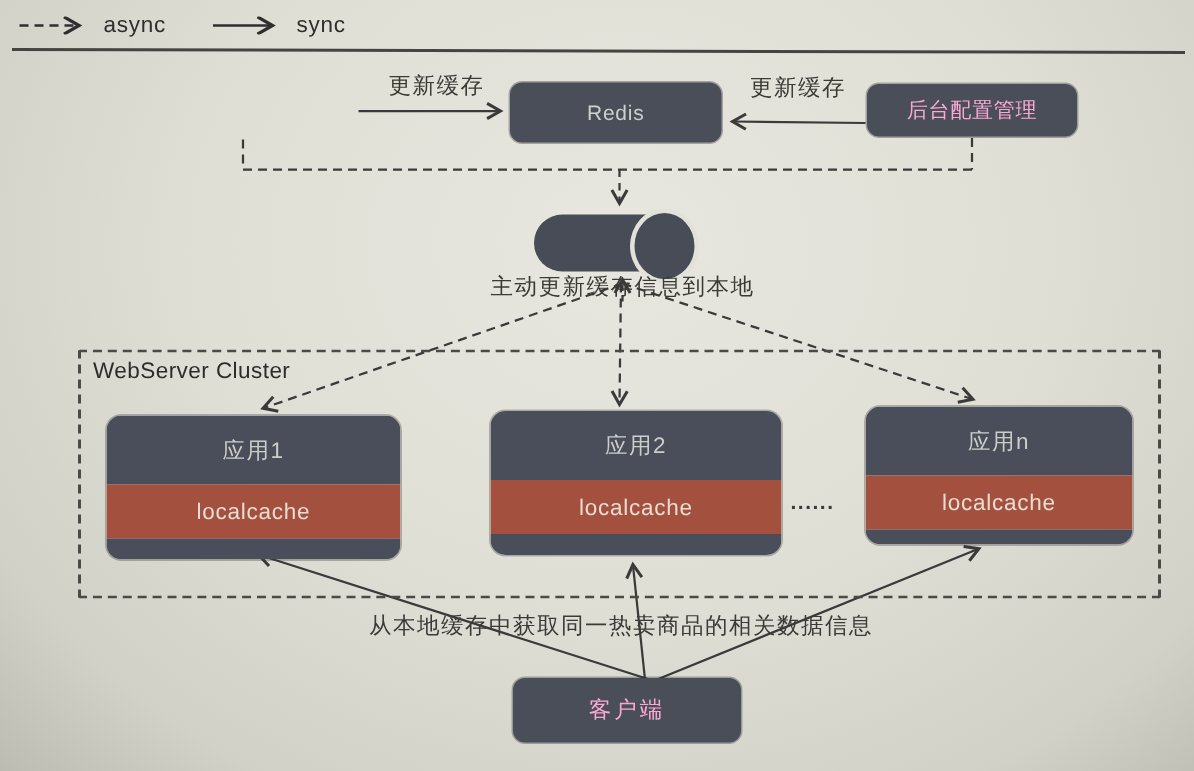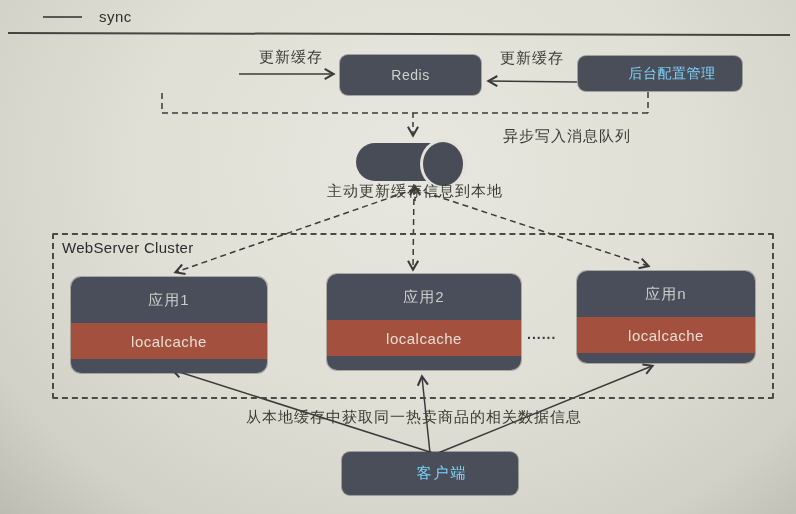--- a/index.html
+++ b/index.html
@@ -19,21 +19,21 @@
   .legend .lbl{margin-left:9px;letter-spacing:.5px;}
   .legend .item{display:flex;align-items:center;}
   .rule{position:absolute;left:8px;top:33px;width:782px;height:2px;background:#454540;transform:rotate(.15deg);}
   
   .node{
     position:absolute;display:flex;align-items:center;justify-content:center;
     background:#4a4e59;color:#cfcfcc;border-radius:8px;
     font-size:14px;letter-spacing:.5px;
     box-shadow:0 0 0 1px rgba(40,42,48,.35);
   }
-  .node.cn{font-size:14px;color:#7dd3fc;padding-left:24px;}
+  .node.cn{font-size:14px;color:#f9a8d4;}
   
   .mq-pill{position:absolute;left:356px;top:143px;width:109px;height:38px;background:#484c57;border-radius:19px;}
   .mq-cap{position:absolute;left:420px;top:139px;width:40px;height:44px;background:#484c57;border:3px solid #e3e2d9;border-radius:50%;}
   .mq-label{position:absolute;left:356px;top:143px;width:88px;height:38px;display:flex;align-items:center;justify-content:center;color:#dcdbd6;font-size:15px;letter-spacing:1px;}
   
   .cluster{position:absolute;left:52px;top:233px;width:718px;height:162px;border:2px dashed #4a4a46;border-radius:2px;}
   .cluster-title{position:absolute;left:62px;top:239px;font-size:15px;color:#2c2c2a;letter-spacing:.3px;}
   
   .app{position:absolute;border-radius:10px;overflow:hidden;display:flex;flex-direction:column;box-shadow:0 0 0 1px rgba(40,42,48,.3);}
   .app-top{flex:0 0 46px;background:#4a4e5b;color:#ccccc8;display:flex;align-items:center;justify-content:center;font-size:15px;letter-spacing:1px;}
@@ -43,20 +43,31 @@
   
   .edge-label{position:absolute;color:#3a3a36;font-size:15px;letter-spacing:1px;white-space:nowrap;}
   svg.wires{position:absolute;left:0;top:0;pointer-events:none;}
 </style>
 </head>
 <body>
 
 <div id="canvas">
 
   <div class="legend">
+    <span class="item">
+      <svg width="48" height="12">
+        <defs>
+          <marker id="la" viewBox="0 0 10 10" refX="7.5" refY="5" markerWidth="9" markerHeight="9" orient="auto">
+            <path d="M1,1 L8,5 L1,9" fill="none" stroke="#2e2e2e" stroke-width="1.5"></path>
+          </marker>
+        </defs>
+        <line x1="1" y1="6" x2="40" y2="6" stroke="#2e2e2e" stroke-width="1.6" stroke-dasharray="6 4" marker-end="url(#la)"></line>
+      </svg>
+      <span class="lbl">async</span>
+    </span>
     <span class="item" style="margin-left:30px;">
       <svg width="48" height="12">
         <line x1="1" y1="6" x2="40" y2="6" stroke="#2e2e2e" stroke-width="1.6" marker-end="url(#la)"></line>
       </svg>
       <span class="lbl">sync</span>
     </span>
   </div>
   <div class="rule"></div>
 
   <svg class="wires" width="796" height="514" viewBox="0 0 796 514">
@@ -113,17 +124,16 @@
     <div class="app-bottom"></div>
   </div>
   <div class="dots">......</div>
 
   <div class="node cn" style="left:342px;top:452px;width:152px;height:43px;font-size:15px;letter-spacing:2px;">
     <span>客户端</span>
   </div>
 
   <div class="edge-label" style="left:253px;top:48px;width:76px;text-align:center;">更新缓存</div>
   <div class="edge-label" style="left:494px;top:49px;width:76px;text-align:center;">更新缓存</div>
-  <div class="edge-label" style="left:503px;top:127px;">异步写入消息队列</div>
   <div class="edge-label" style="left:327px;top:182px;">主动更新缓存信息到本地</div>
   <div class="edge-label" style="left:246px;top:408px;">从本地缓存中获取同一热卖商品的相关数据信息</div>
 
 </div>
 
 </body></html>

